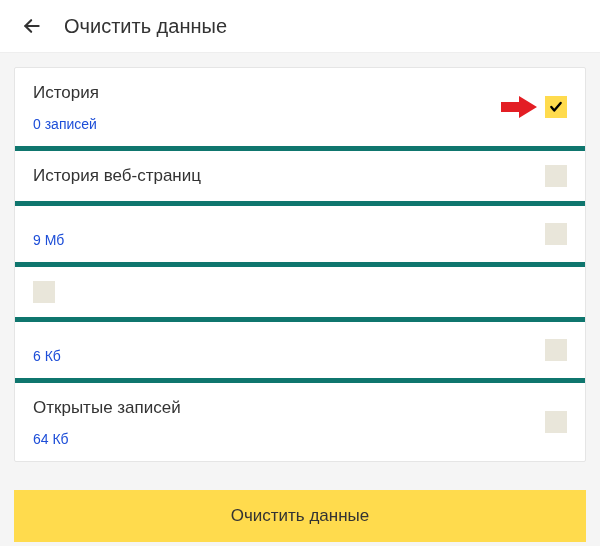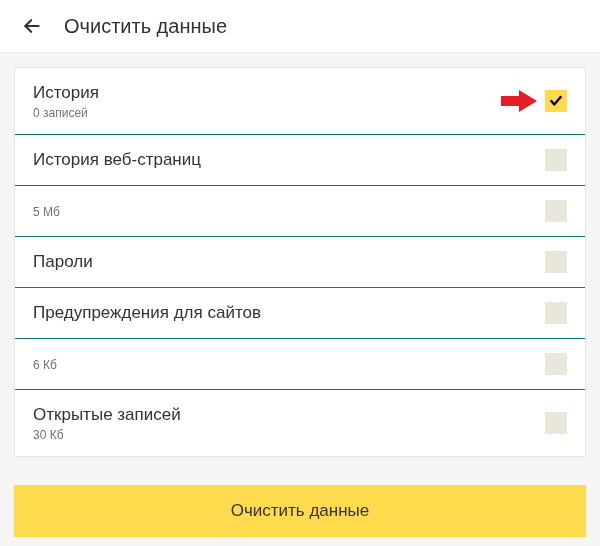--- a/index.html
+++ b/index.html
@@ -39,39 +39,39 @@
     }
     .list {
       background: #fff;
       border: 1px solid #e5e5e5;
       border-radius: 2px;
     }
     .list-item {
       display: flex;
       align-items: center;
       padding: 14px 18px;
-      border-bottom: 1px solid #0f766e;
+      border-bottom: 5px solid #0f766e;
       cursor: pointer;
       position: relative;
     }
     .list-item:last-child {
       border-bottom: none;
     }
     .item-text {
       flex: 1;
     }
     .item-title {
       font-size: 17px;
       color: #333;
       line-height: 1.3;
     }
     .item-subtitle {
-      font-size: 12px;
-      color: #737373;
-      margin-top: 2px;
+      font-size: 14px;
+      color: #1d4ed8;
+      margin-top: 12px;
     }
     .checkbox {
       width: 22px;
       height: 22px;
       background: #e9e6da;
       display: flex;
       align-items: center;
       justify-content: center;
       flex-shrink: 0;
     }
@@ -134,46 +134,37 @@
         </div>
       </div>
       <div class="list-item">
         <div class="item-text">
           <div class="item-title">История веб-страниц</div>
         </div>
         <div class="checkbox"></div>
       </div>
       <div class="list-item">
         <div class="item-text">
-          <div class="item-subtitle">5 Мб</div>
+          <div class="item-subtitle">9 Мб</div>
         </div>
         <div class="checkbox"></div>
       </div>
       <div class="list-item">
-        <div class="item-text">
-          <div class="item-title">Пароли</div>
-        </div>
-        <div class="checkbox"></div>
-      </div>
-      <div class="list-item">
-        <div class="item-text">
-          <div class="item-title">Предупреждения для сайтов</div>
-        </div>
         <div class="checkbox"></div>
       </div>
       <div class="list-item">
         <div class="item-text">
           <div class="item-subtitle">6 Кб</div>
         </div>
         <div class="checkbox"></div>
       </div>
       <div class="list-item">
         <div class="item-text">
           <div class="item-title">Открытые записей</div>
-          <div class="item-subtitle">30 Кб</div>
+          <div class="item-subtitle">64 Кб</div>
         </div>
         <div class="checkbox"></div>
       </div>
     </div>
 </div>
 
 <button class="clear-button">
   <span>Очистить данные</span>
 </button>
 

